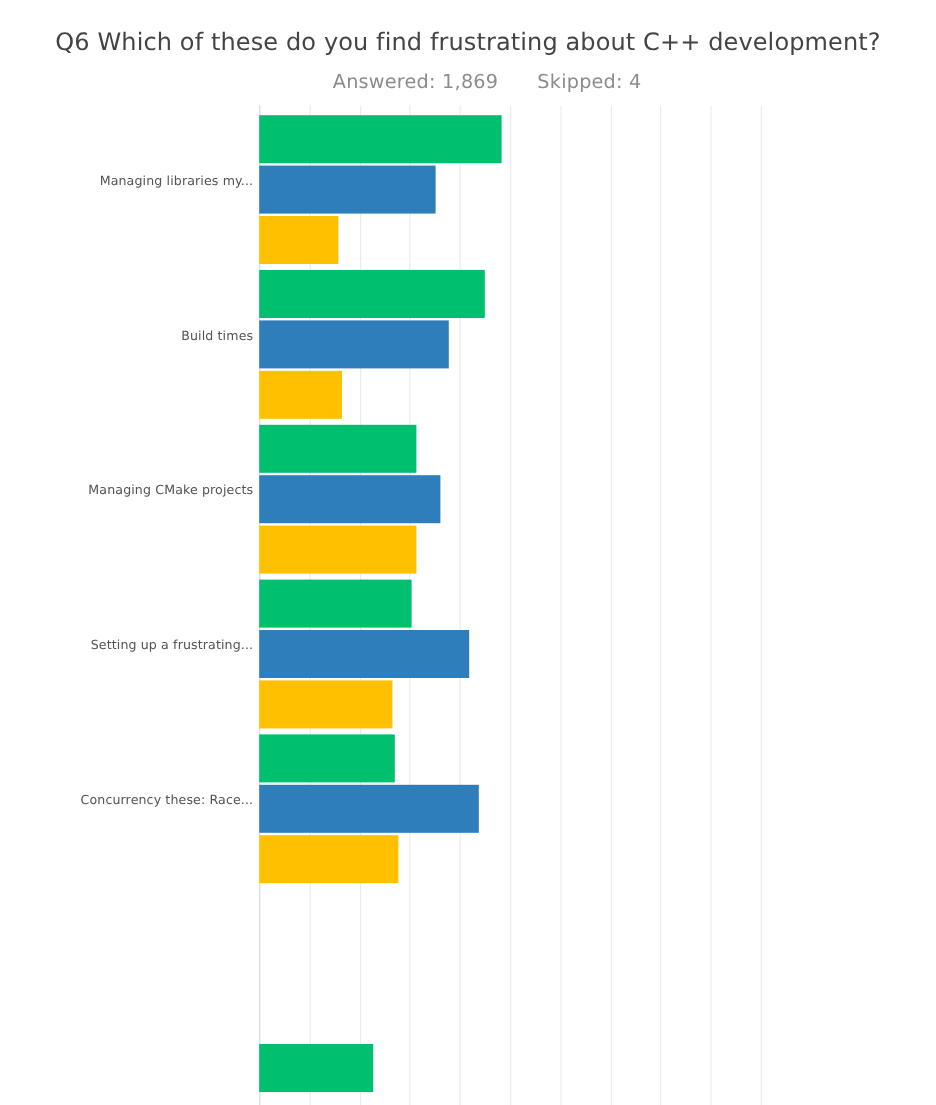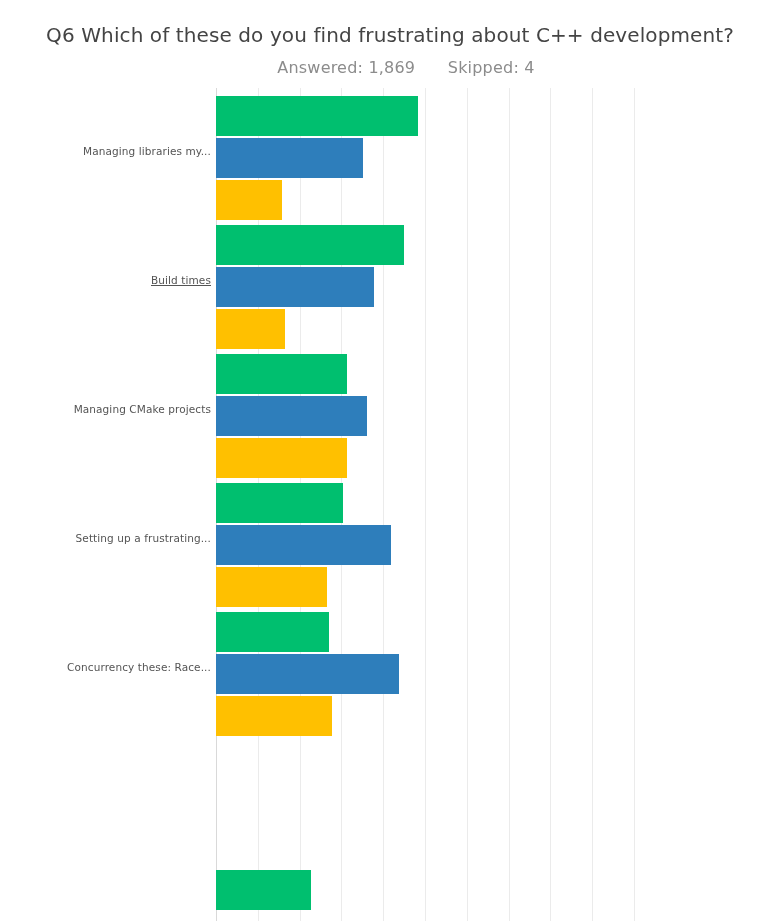--- a/index.html
+++ b/index.html
@@ -136,21 +136,21 @@
       <div class="gridline" style="left: 620px;"></div>
     </div>
   <div id="groups-layer">
       <div class="bar-group" style="top: 8px; height: 124px;">
         <div class="group-label" style="top: 49px;">Managing libraries my...</div>
         <div class="bar series-0" style="top: 0px; width: 202px; background: rgb(0, 191, 111);"></div>
         <div class="bar series-1" style="top: 42px; width: 147px; background: rgb(46, 126, 187);"></div>
         <div class="bar series-2" style="top: 84px; width: 66px; background: rgb(255, 192, 0);"></div>
       </div>
       <div class="bar-group" style="top: 137px; height: 124px;">
-        <div class="group-label" style="top: 49px; text-decoration: underline;">Build times</div>
+        <div class="group-label" style="top: 49px;">Build times</div>
         <div class="bar series-0" style="top: 0px; width: 188px; background: rgb(0, 191, 111);"></div>
         <div class="bar series-1" style="top: 42px; width: 158px; background: rgb(46, 126, 187);"></div>
         <div class="bar series-2" style="top: 84px; width: 69px; background: rgb(255, 192, 0);"></div>
       </div>
       <div class="bar-group" style="top: 266px; height: 124px;">
         <div class="group-label" style="top: 49px;">Managing CMake projects</div>
         <div class="bar series-0" style="top: 0px; width: 131px; background: rgb(0, 191, 111);"></div>
         <div class="bar series-1" style="top: 42px; width: 151px; background: rgb(46, 126, 187);"></div>
         <div class="bar series-2" style="top: 84px; width: 131px; background: rgb(255, 192, 0);"></div>
       </div>

